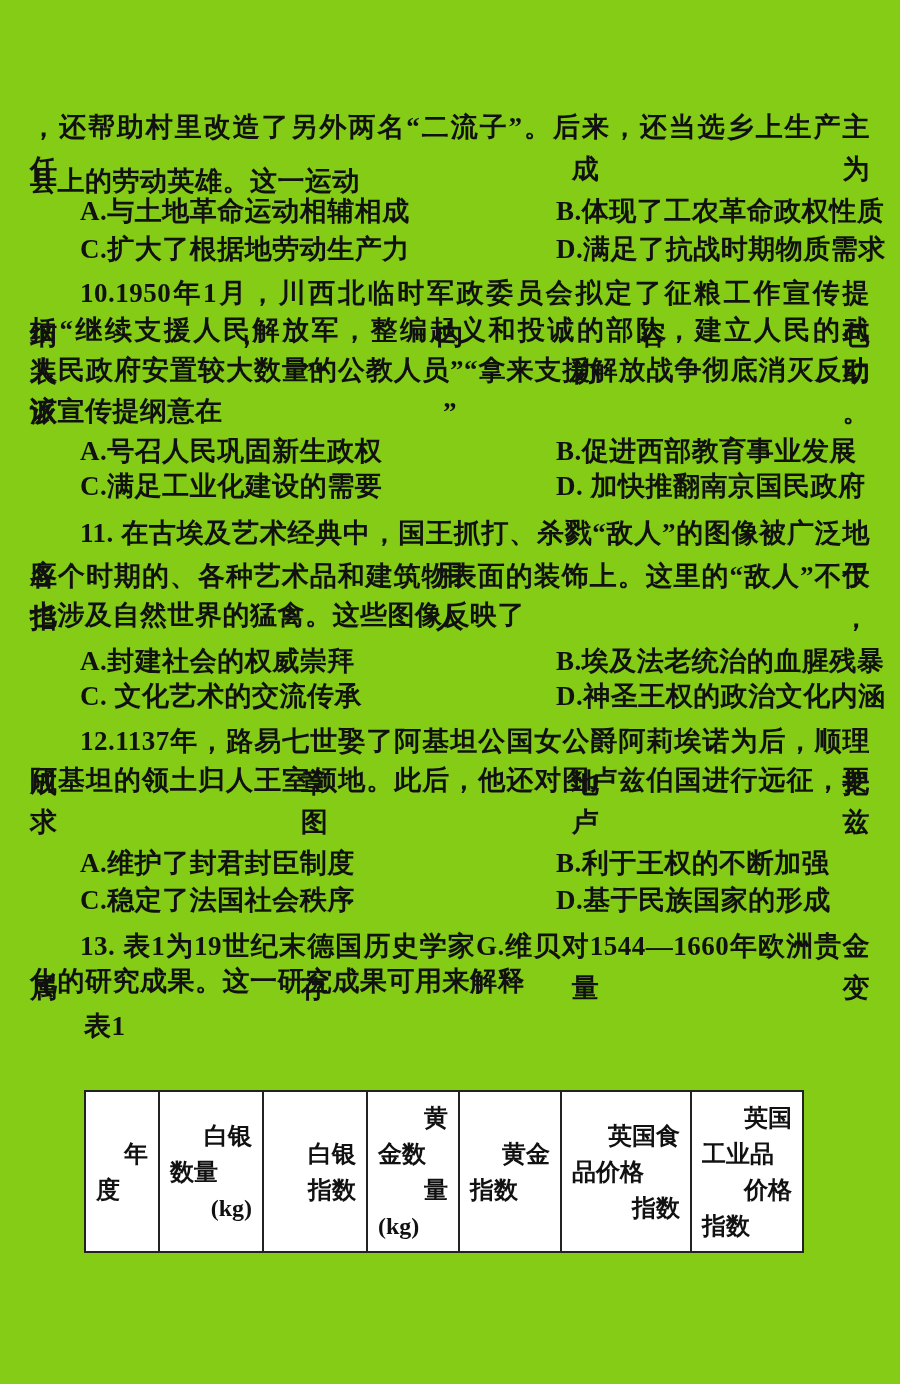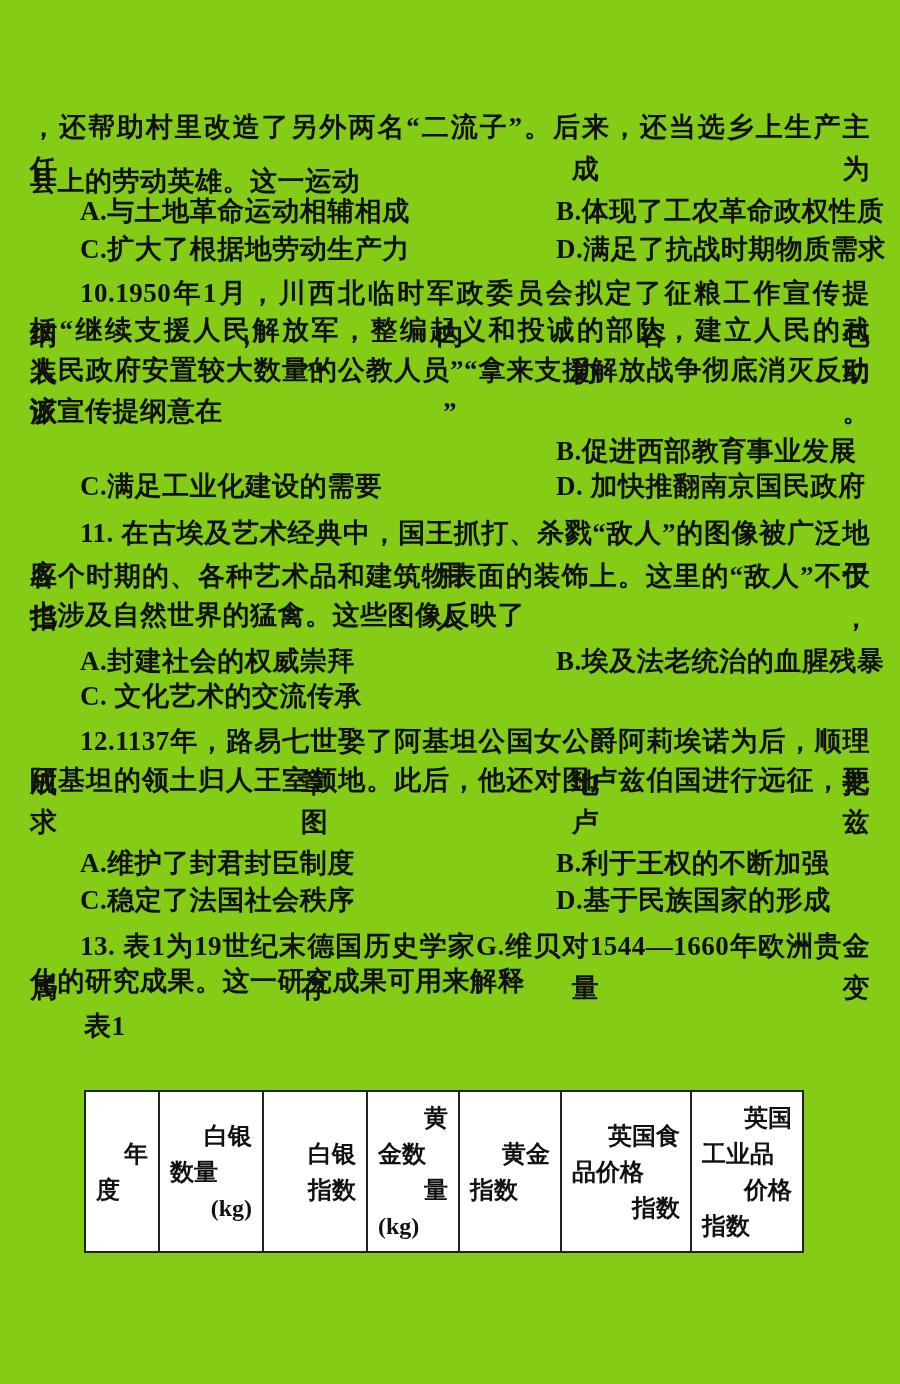--- a/index.html
+++ b/index.html
@@ -68,36 +68,38 @@
   <div class="ln" style="top:228px">
     <span class="opt-a">C.扩大了根据地劳动生产力</span>
     <span class="opt-b">D.满足了抗战时期物质需求</span>
   </div>
 
   <div class="ln j ind" style="top:272px">10.1950年1月，川西北临时军政委员会拟定了征粮工作宣传提纲，内容包</div>
   <div class="ln j" style="top:309px">括“继续支援人民解放军，整编起义和投诚的部队，建立人民的武装”“协助</div>
   <div class="ln j" style="top:349px">人民政府安置较大数量的公教人员”“拿来支援解放战争彻底消灭反动派”。</div>
   <div class="ln" style="top:390px">该宣传提纲意在</div>
   <div class="ln" style="top:430px">
+    <span class="opt-a">A.号召人民巩固新生政权</span>
     <span class="opt-b">B.促进西部教育事业发展</span>
   </div>
   <div class="ln" style="top:465px">
     <span class="opt-a">C.满足工业化建设的需要</span>
     <span class="opt-b">D. 加快推翻南京国民政府</span>
   </div>
 
   <div class="ln j ind" style="top:512px">11. 在古埃及艺术经典中，国王抓打、杀戮“敌人”的图像被广泛地应用于</div>
   <div class="ln j" style="top:555px">各个时期的、各种艺术品和建筑物表面的装饰上。这里的“敌人”不仅指人，</div>
   <div class="ln" style="top:594px">也涉及自然世界的猛禽。这些图像反映了</div>
   <div class="ln" style="top:640px">
     <span class="opt-a">A.封建社会的权威崇拜</span>
     <span class="opt-b">B.埃及法老统治的血腥残暴</span>
   </div>
   <div class="ln" style="top:675px">
     <span class="opt-a">C. 文化艺术的交流传承</span>
+    <span class="opt-b">D.神圣王权的政治文化内涵</span>
   </div>
 
   <div class="ln j ind" style="top:720px">12.1137年，路易七世娶了阿基坦公国女公爵阿莉埃诺为后，顺理成章地把</div>
   <div class="ln j" style="top:759px">阿基坦的领土归人王室领地。此后，他还对图卢兹伯国进行远征，要求图卢兹</div>
   <div class="ln" style="top:842px">
     <span class="opt-a">A.维护了封君封臣制度</span>
     <span class="opt-b">B.利于王权的不断加强</span>
   </div>
   <div class="ln" style="top:879px">
     <span class="opt-a">C.稳定了法国社会秩序</span>

